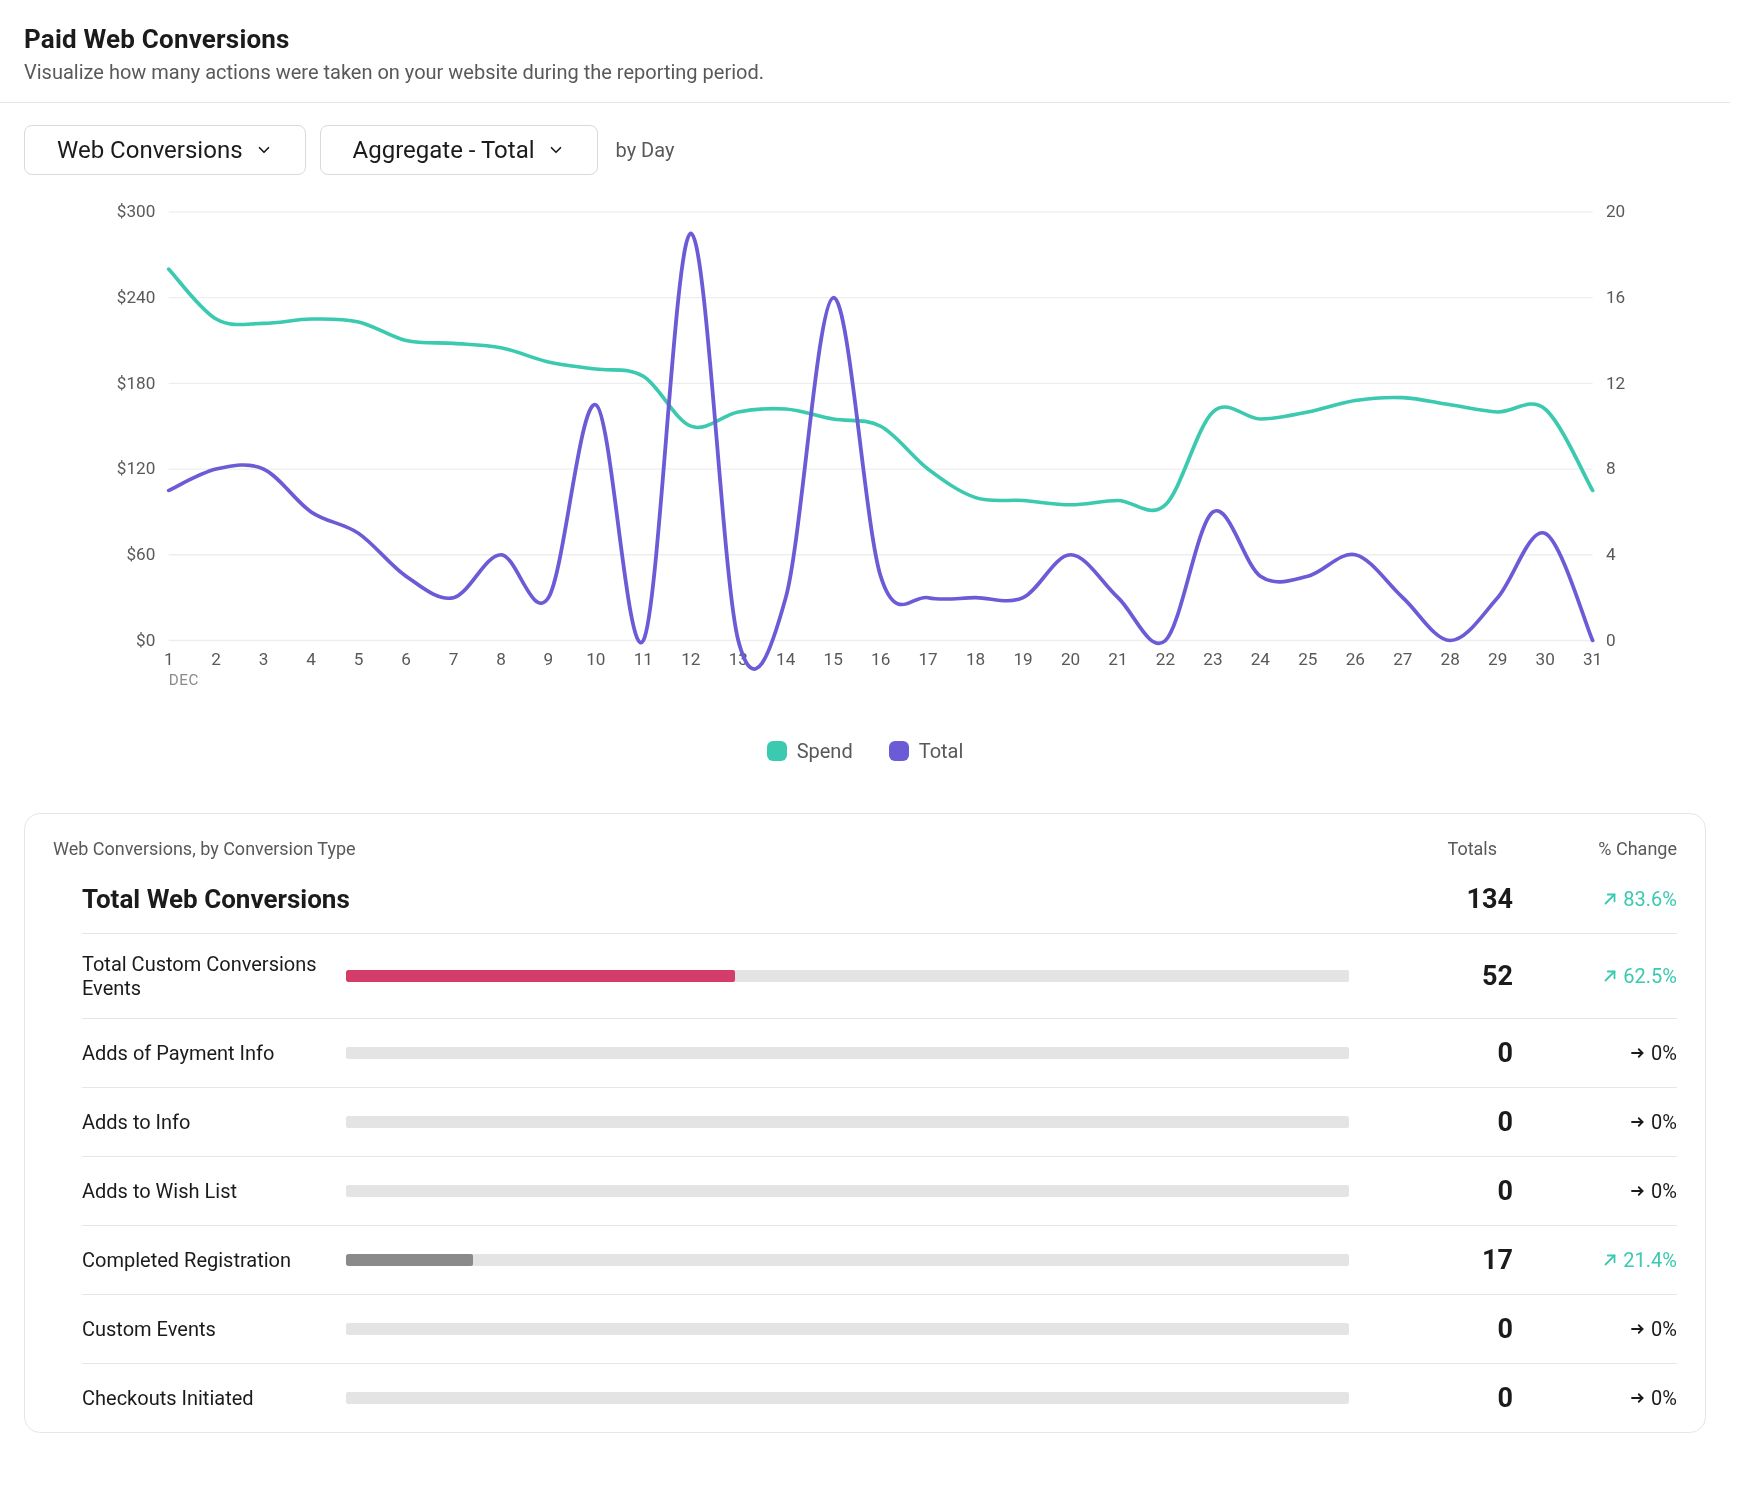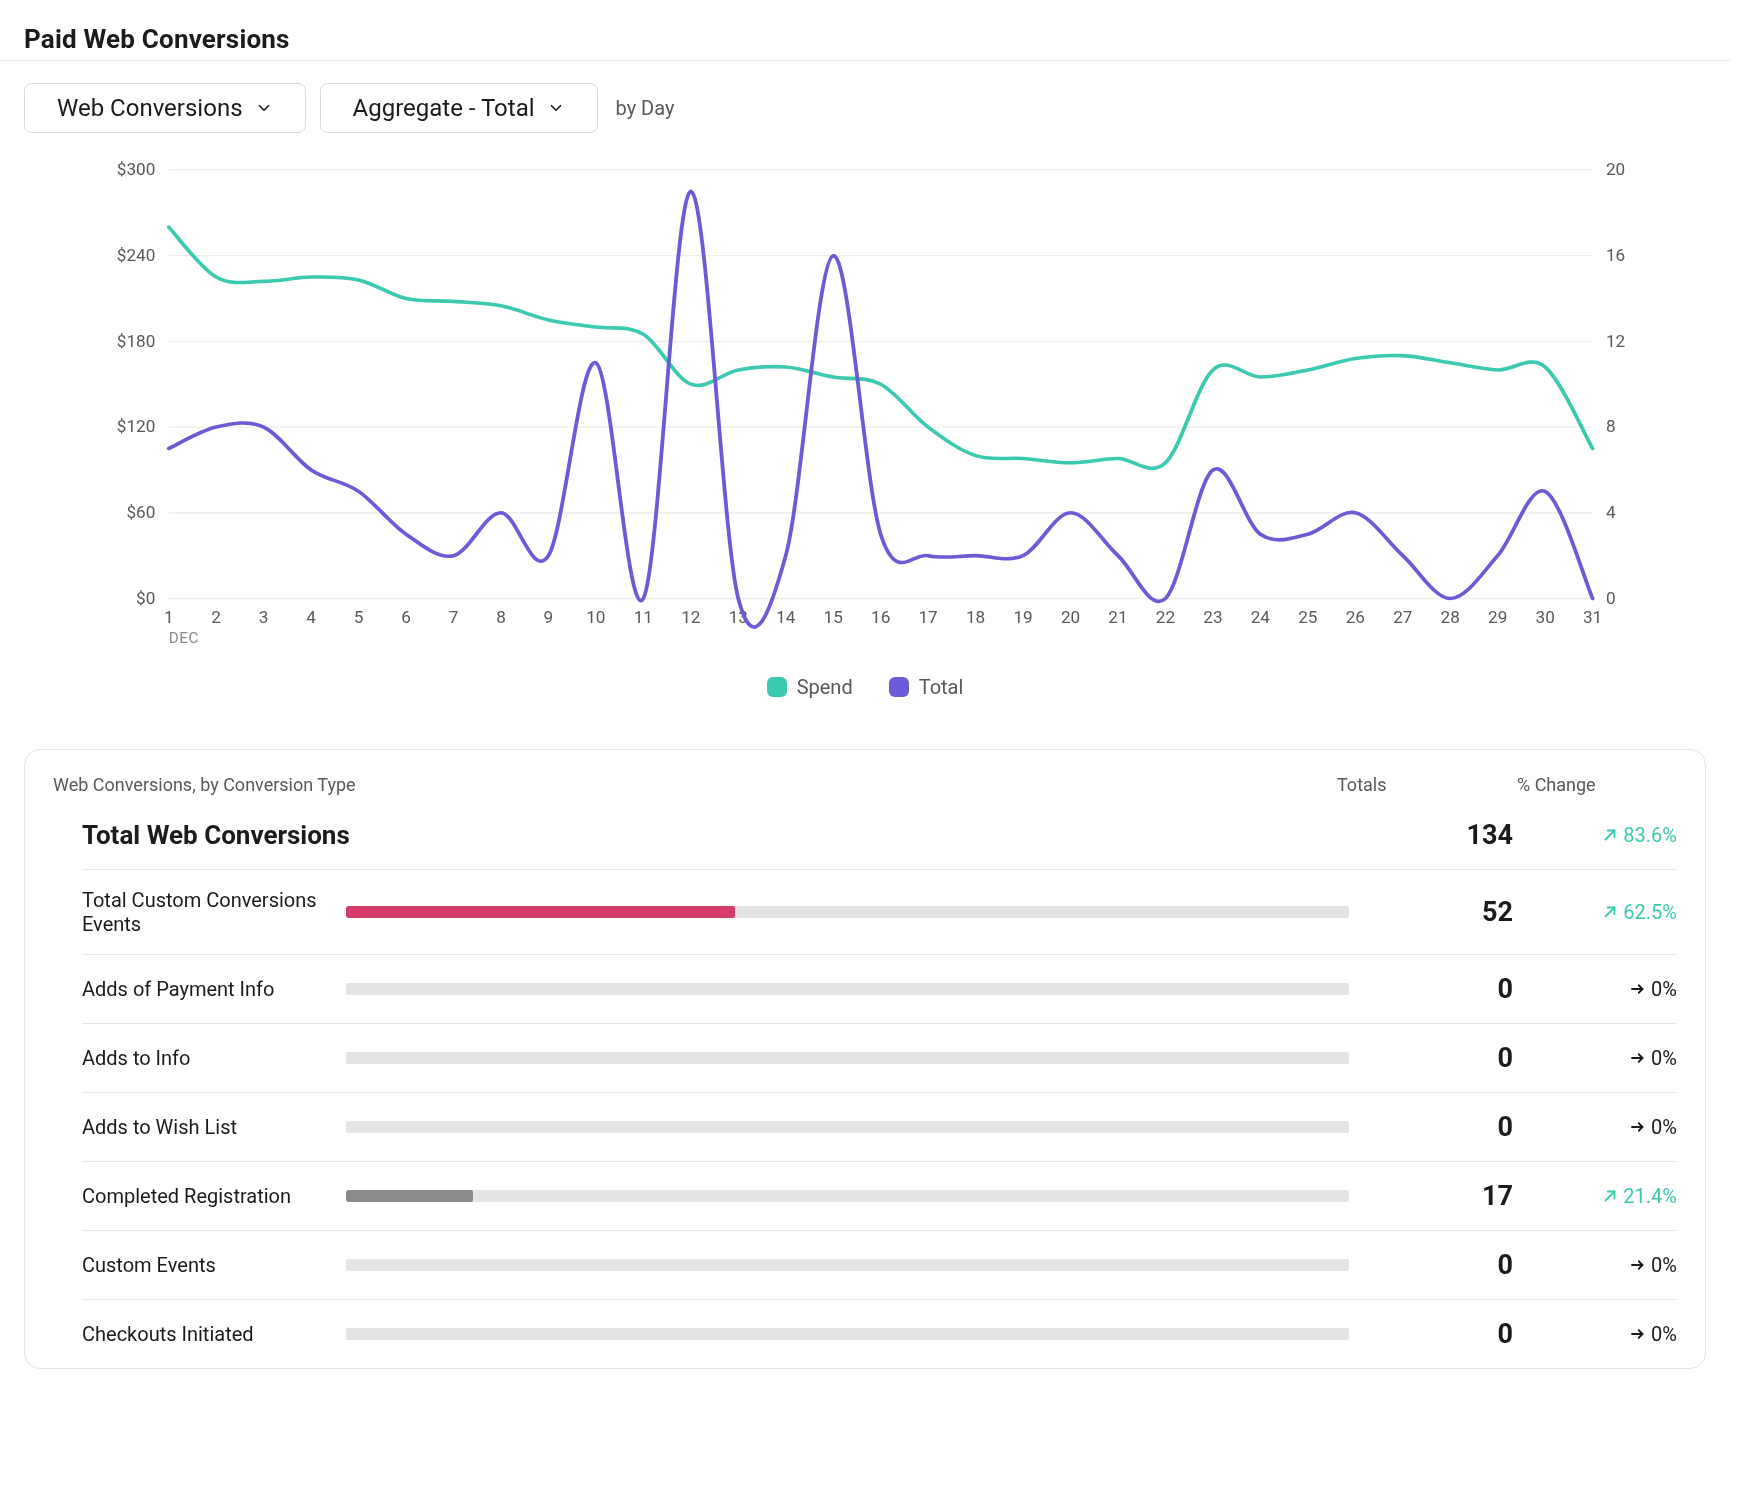--- a/index.html
+++ b/index.html
@@ -25,50 +25,51 @@
   .dropdown .chev{display:inline-flex;}
   .byday{font-size:20px;color:var(--muted);margin-left:4px;}
 
   
   .chartwrap{position:relative;margin:0 0 40px 0;padding:0 0 10px 0;}
   .plot{position:relative;height:500px;margin-left:78px;margin-right:60px;}
   .grid line{stroke:var(--grid);stroke-width:1.5;}
   .axis-label{font-size:18px;fill:var(--muted);font-family:inherit;}
   .month-label{font-size:16px;fill:var(--light);font-family:inherit;letter-spacing:.6px;}
 
-  .legend{display:flex;align-items:center;justify-content:center;gap:36px;margin-top:14px;}
+  .legend{display:flex;align-items:center;justify-content:center;gap:36px;margin-top:36px;}
   .legend .item{display:flex;align-items:center;gap:10px;font-size:20px;color:var(--muted);}
   .dot{width:20px;height:20px;border-radius:6px;display:inline-block;}
   .dot.teal{background:var(--teal);}
   .dot.purple{background:var(--purple);}
 
   
   .card{border:1px solid var(--border);border-radius:16px;padding:24px 28px 0 28px;}
   .thead{display:grid;grid-template-columns:260px 1fr 160px 160px;align-items:end;gap:20px;color:var(--muted);font-size:18px;margin-bottom:18px;}
   .thead .c{white-space:nowrap;}
-  .thead .right{}
+  .thead .right{text-align:right;}
   .row{display:grid;grid-template-columns:260px 1fr 160px 160px;align-items:center;gap:4px;padding:18px 0;border-top:1px solid var(--border);margin-left:29px;}
   .row.first{border-top:none;padding-top:6px;}
   .row .label{font-size:20px;color:var(--text);}
   .row .label.big{font-size:26px;font-weight:700;}
   .val{font-size:27px;font-weight:700;text-align:right;}
   .chg{display:flex;align-items:center;justify-content:flex-end;gap:4px;font-size:20px;}
   .chg.up{color:var(--teal);}
   .chg.flat{color:var(--text);}
   .icon{display:inline-flex;}
   .bar{position:relative;height:12px;background:var(--barbg);border-radius:2px;overflow:hidden;}
   .fill{position:absolute;left:0;top:0;bottom:0;border-radius:2px;}
   .fill.pink{background:var(--pink);}
   .fill.grey{background:var(--bargrey);}
 </style>
 </head>
 <body>
 
 <div class="page">
   <h1 class="title">Paid Web Conversions</h1>
+  <p class="subtitle">Visualize how many actions were taken on your website during the reporting period.</p>
   <div class="divider"></div>
 
   <div class="controls">
     <div class="dropdown">
       <span>Web Conversions</span>
       <span class="chev icon">
         <svg width="18" height="18" viewBox="0 0 24 24" fill="none" stroke="#1b1b1b" stroke-width="2.2" stroke-linecap="round" stroke-linejoin="round">
             <polyline points="6 9 12 15 18 9"></polyline>
           </svg>
       </span>

